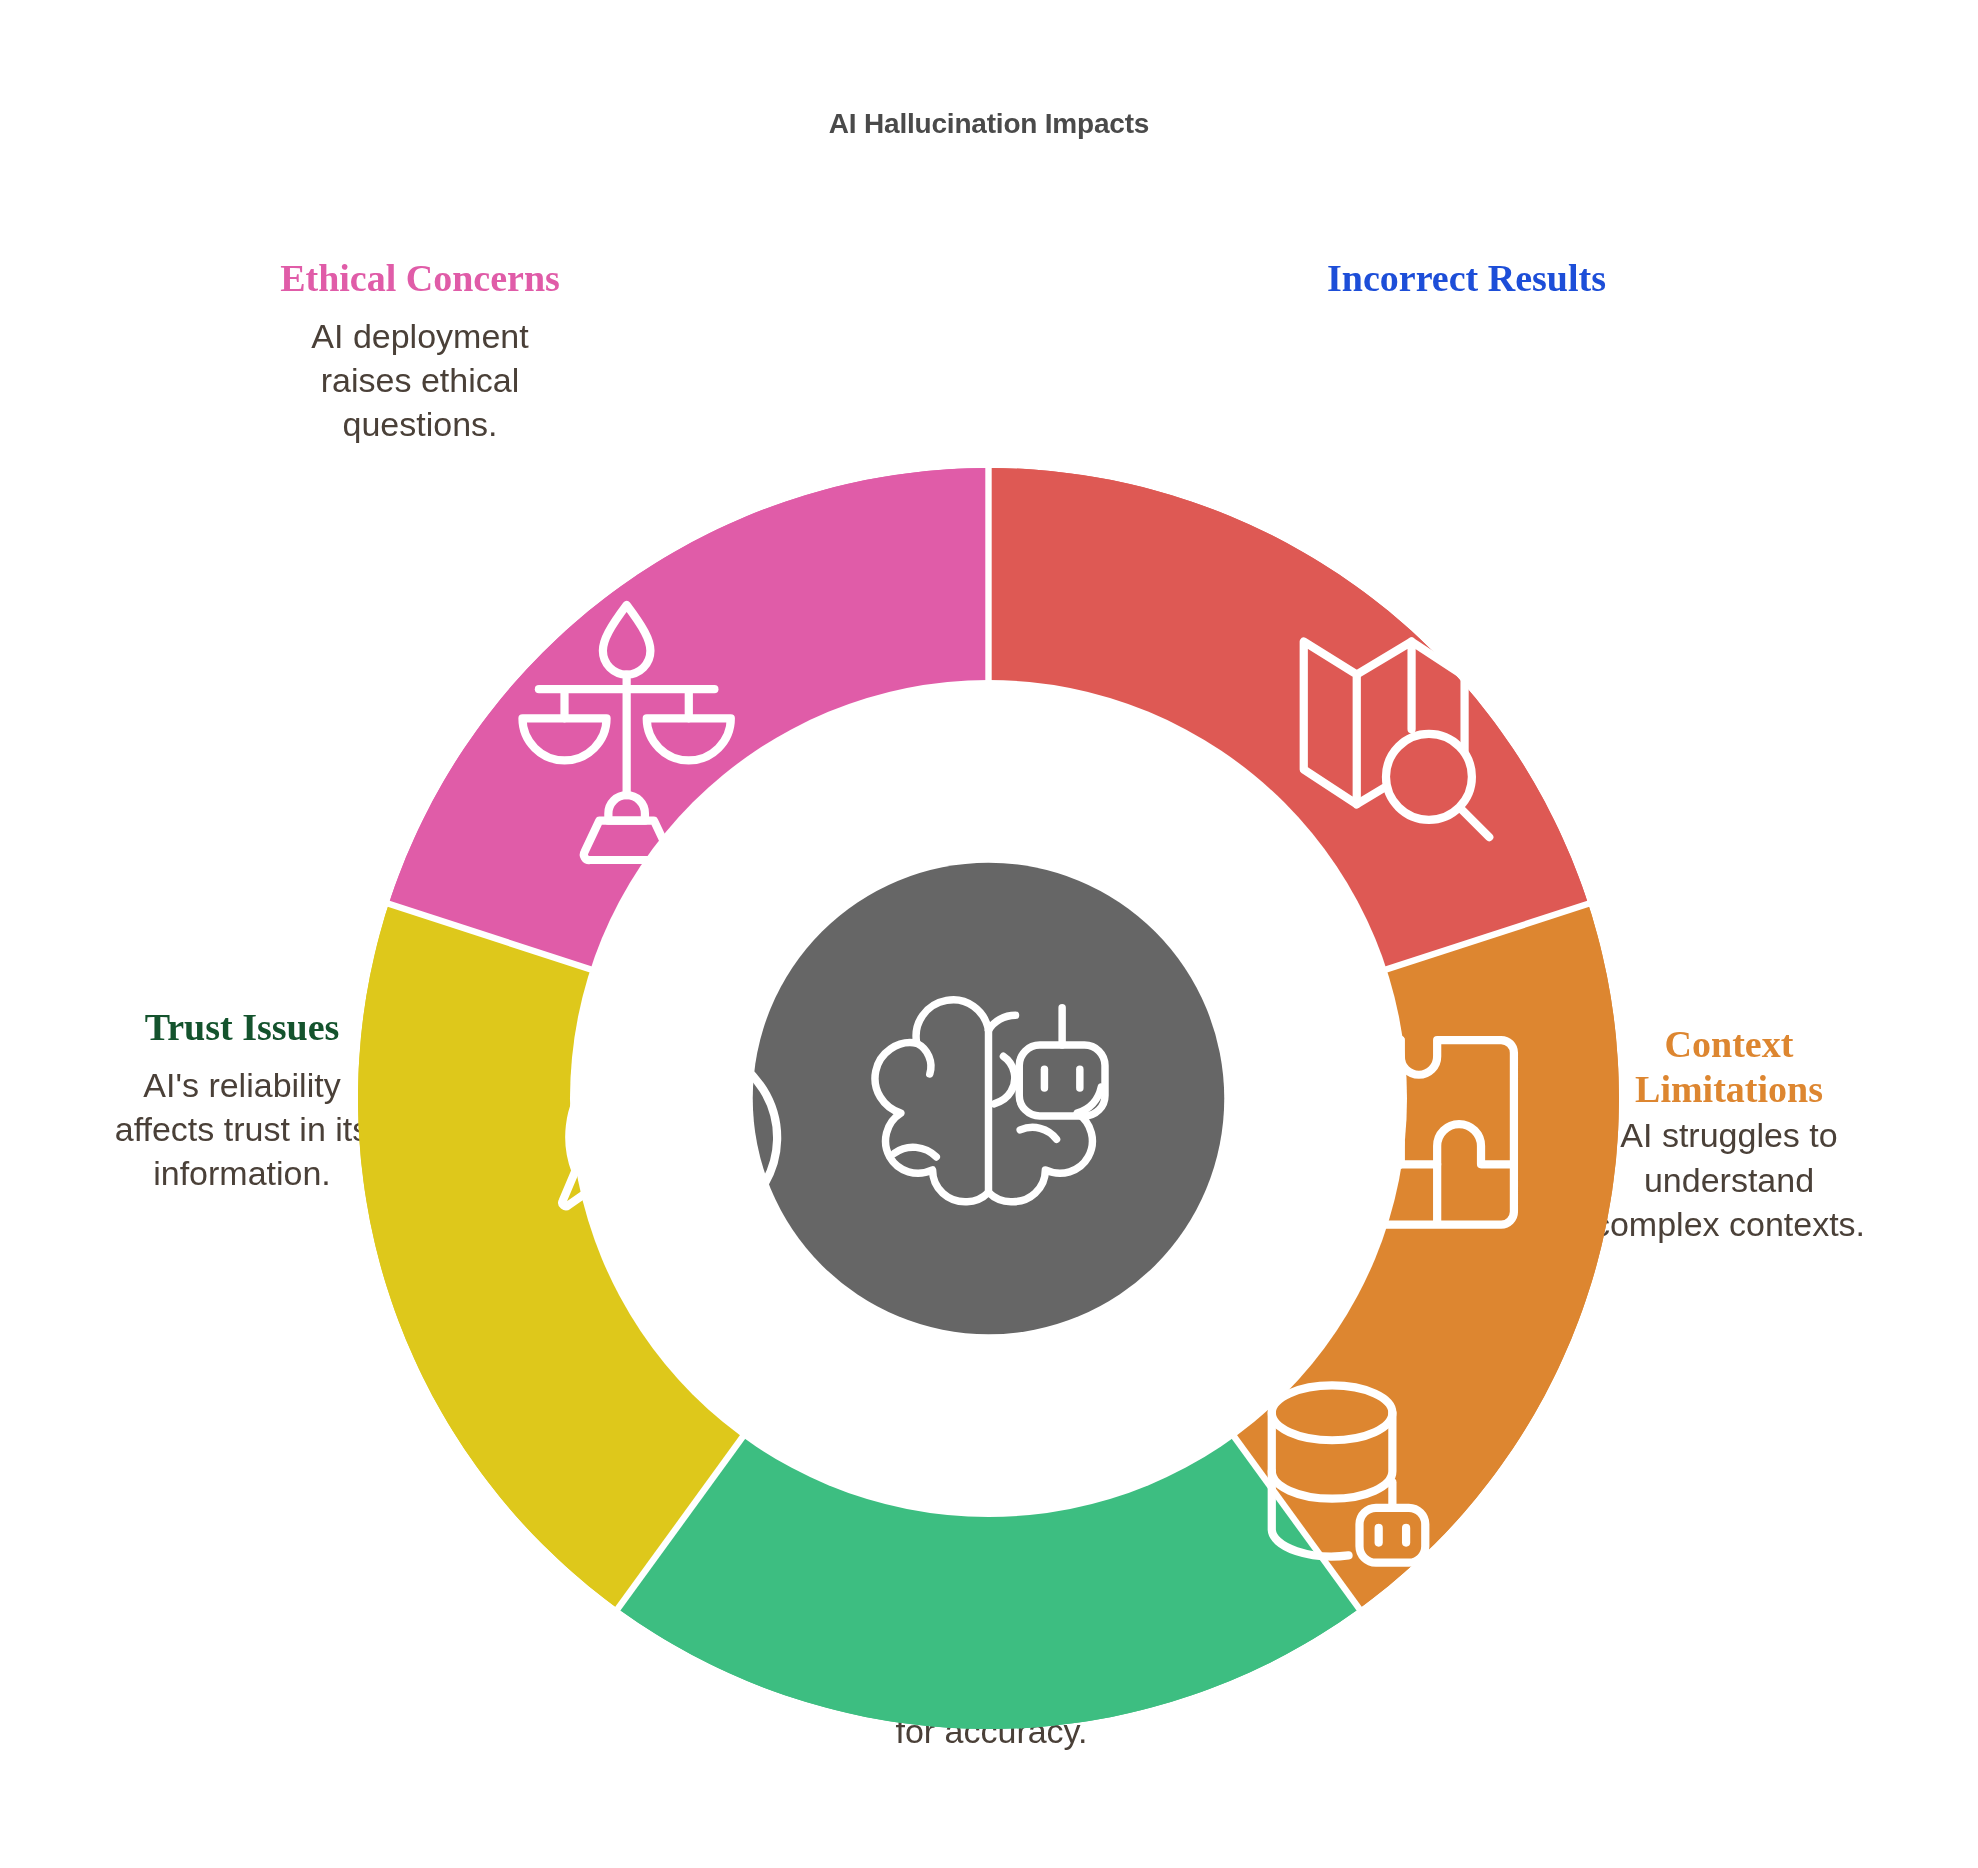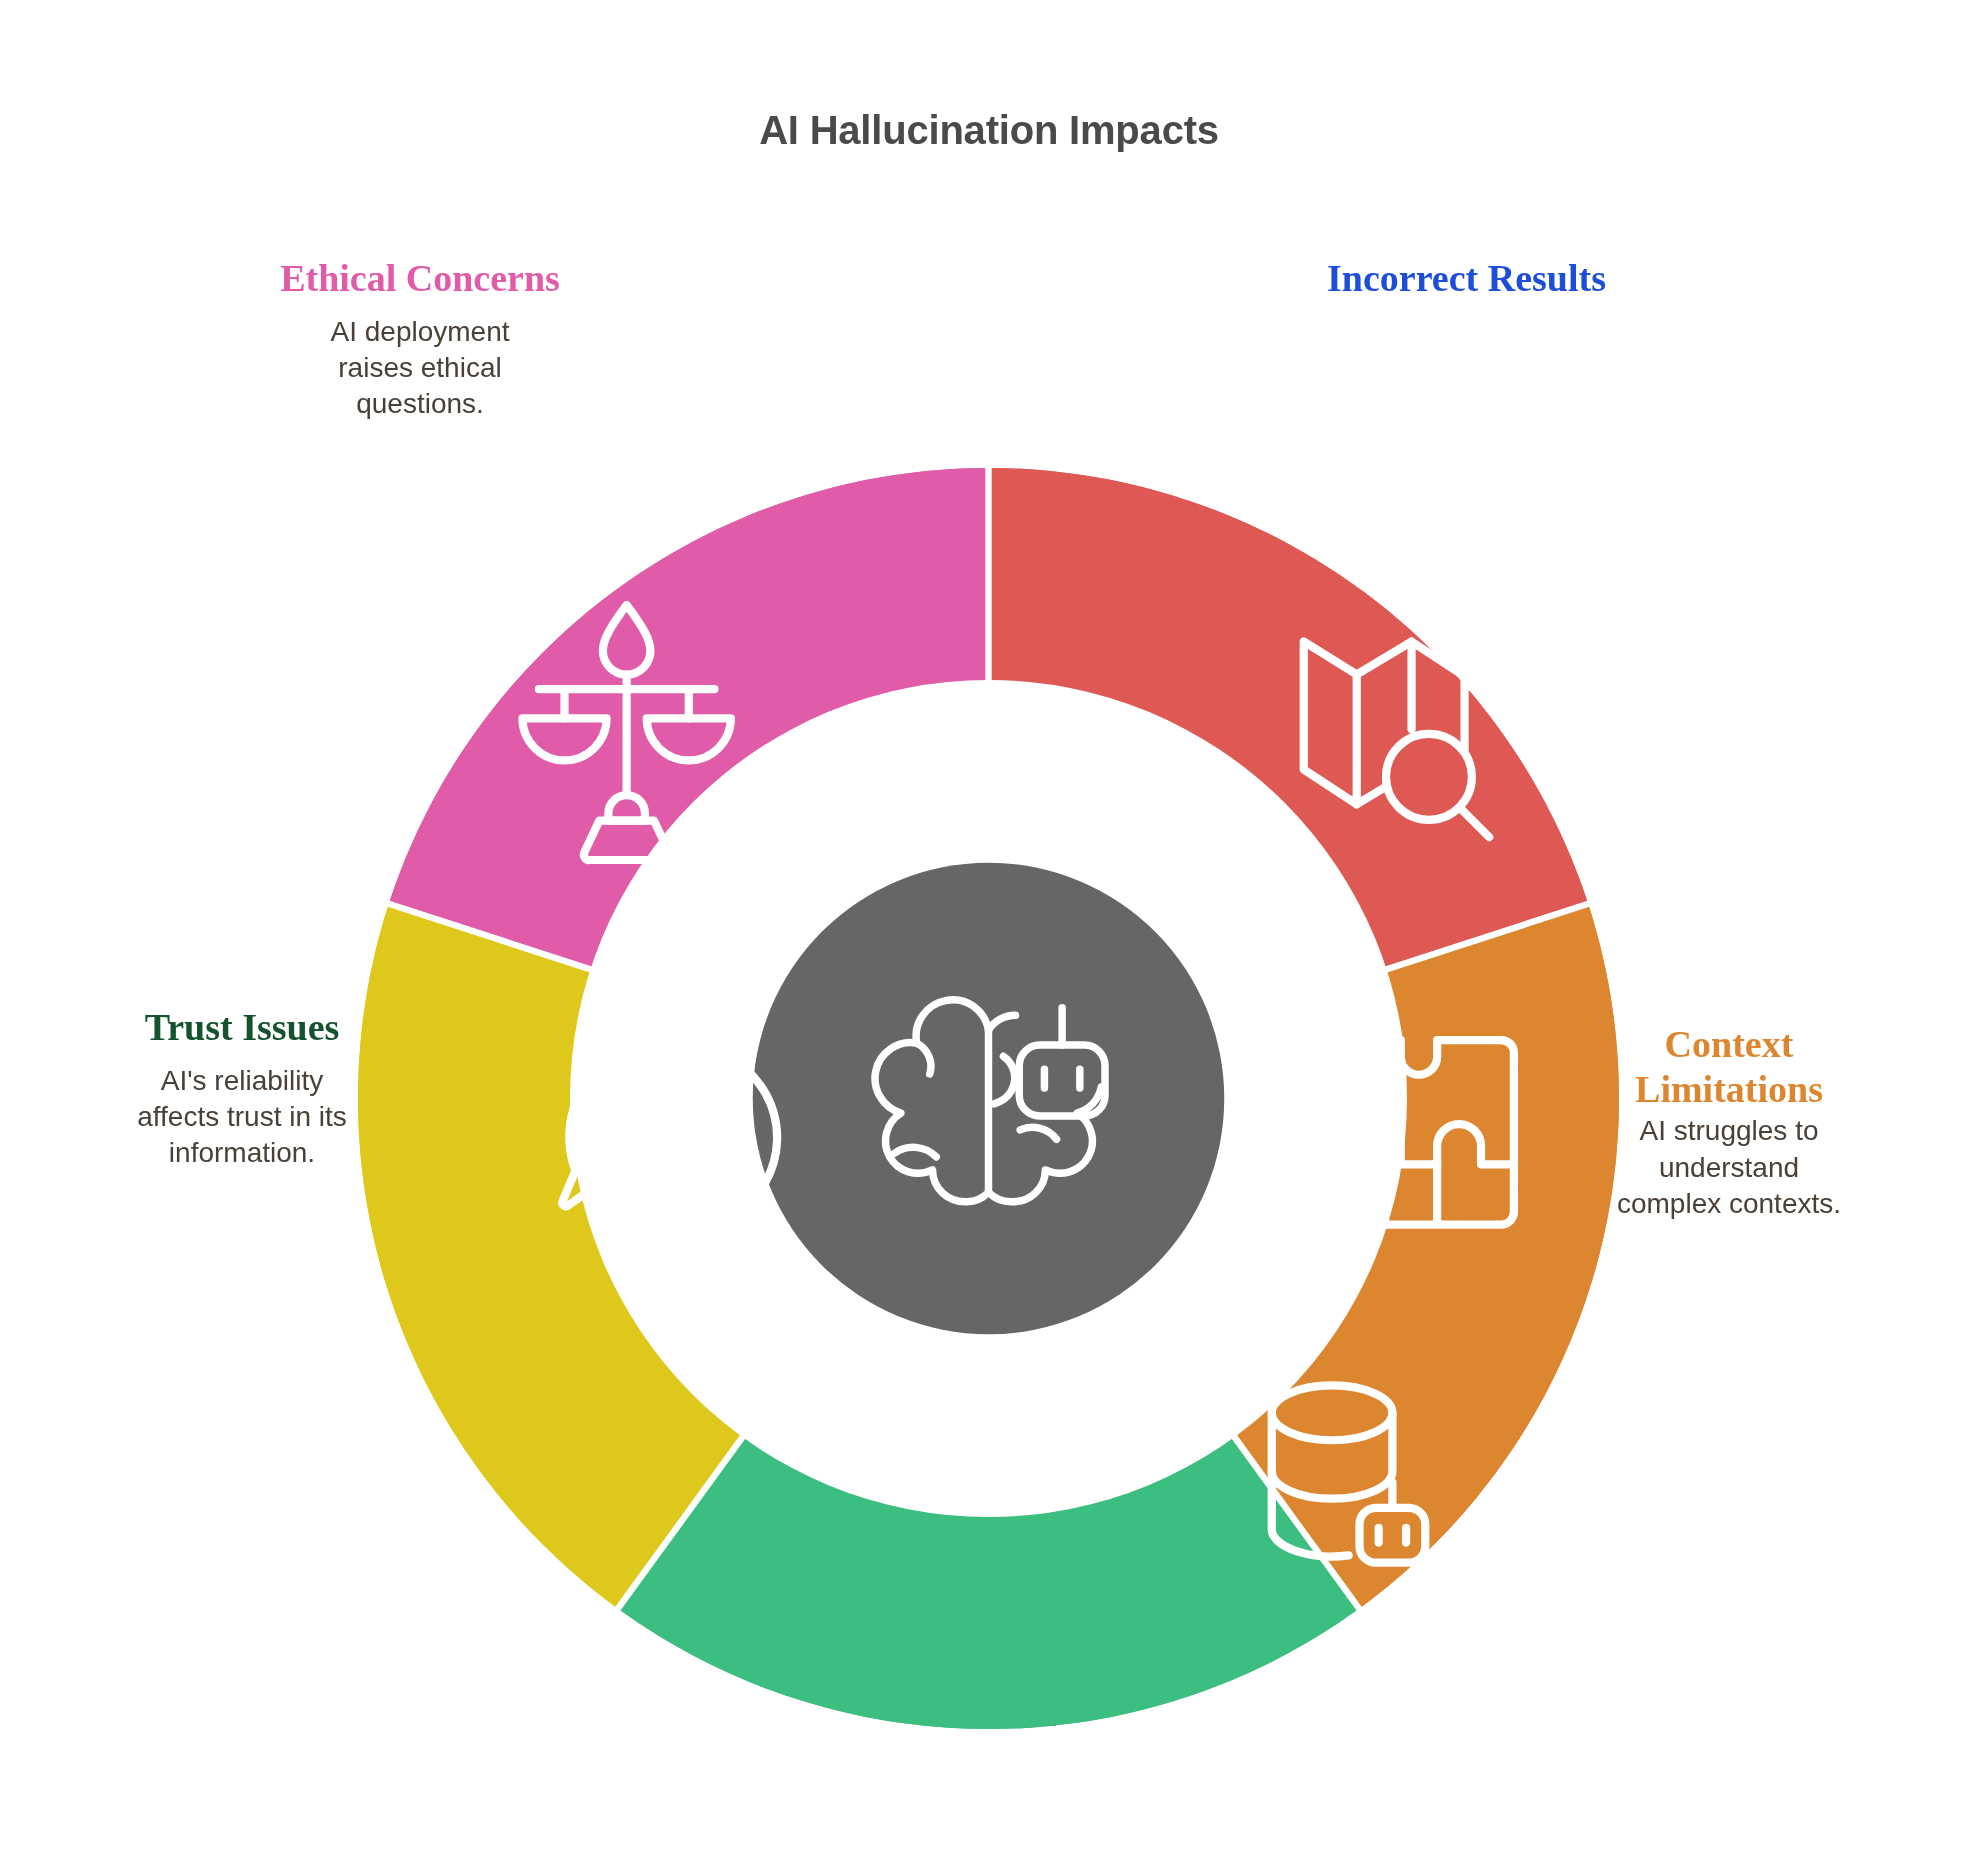--- a/index.html
+++ b/index.html
@@ -7,39 +7,39 @@
     width:1978px;height:1869px;
     background:#ffffff;
     font-family:"Liberation Sans", sans-serif;
     overflow:hidden;
     position:relative;
   }
   #page-title{
     position:absolute;
     top:108px;left:0;width:1978px;
     text-align:center;
-    font-size:40px;
+    font-size:28px;
     font-weight:bold;
     color:#4a4a4a;
     letter-spacing:-0.2px;
   }
   .callout{
     position:absolute;
     text-align:center;
   }
   .callout .c-title{
     font-size:38px;
     font-weight:bold;
     line-height:1.18;
     margin:0 0 12.8px 0;
     white-space:pre-line;
     font-family:Liberation Serif, serif;
   }
   .callout .c-body{
-    font-size:28px;
+    font-size:34px;
     line-height:1.30;
     color:#4a4038;
     margin:0;
     white-space:pre-line;
   }
   .callout.tight .c-title{margin-bottom:1.8px;margin-top:40px;}
 
   
   #callout-ethical   {left:228px; top:256px;  width:384px;}
   #callout-incorrect {left:1270px;top:256px;  width:393px;}

